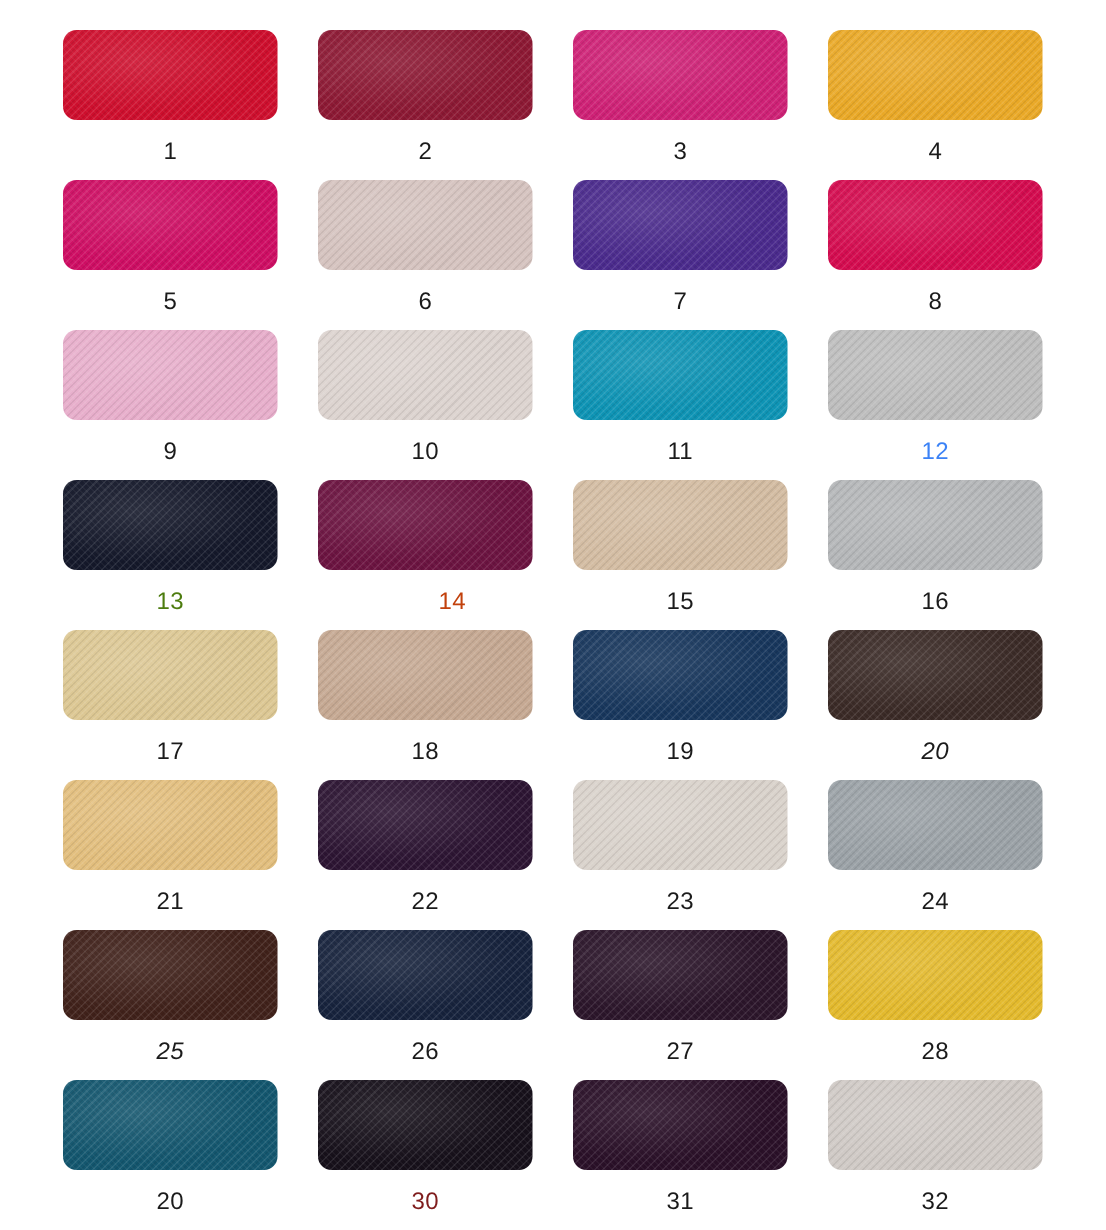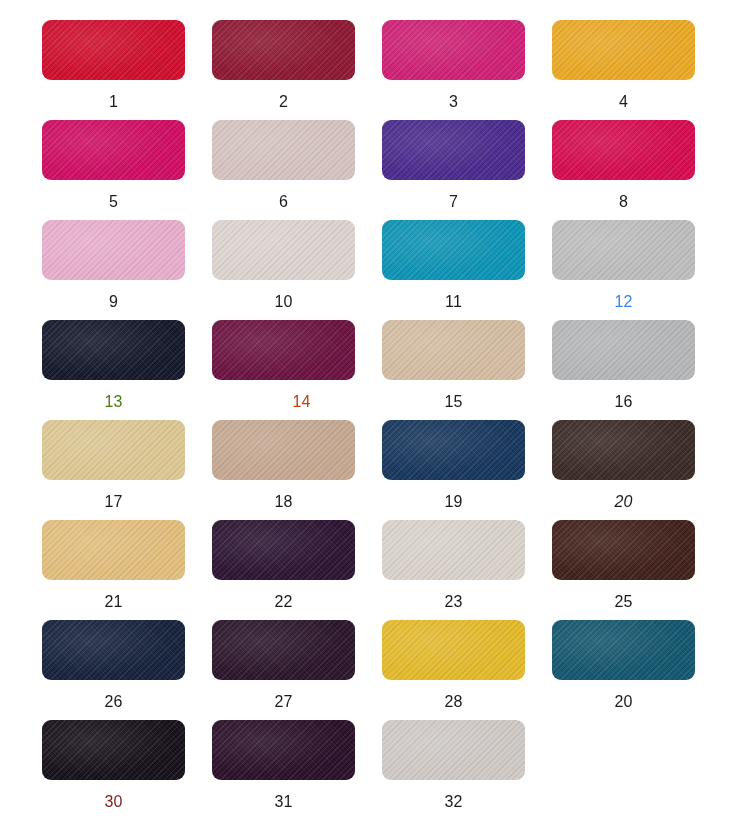--- a/index.html
+++ b/index.html
@@ -180,22 +180,26 @@
     </div>
     <div class="swatch-cell">
       <div class="swatch-chip" title="#2C1432" style="background-color: rgb(44, 20, 50);"></div>
       <div class="swatch-label" style="color: rgb(27, 27, 27);">22</div>
     </div>
     <div class="swatch-cell">
       <div class="swatch-chip" title="#D9D2CB" style="background-color: rgb(217, 210, 203);"></div>
       <div class="swatch-label" style="color: rgb(27, 27, 27);">23</div>
     </div>
     <div class="swatch-cell">
+      <div class="swatch-chip" title="#9AA1A6" style="background-color: rgb(154, 161, 166);"></div>
+      <div class="swatch-label" style="color: rgb(27, 27, 27);">24</div>
+    </div>
+    <div class="swatch-cell">
       <div class="swatch-chip" title="#40211A" style="background-color: rgb(64, 33, 26);"></div>
-      <div class="swatch-label" style="color: rgb(27, 27, 27);">25</div>
+      <div class="swatch-label" style="color: rgb(27, 27, 27); font-style: italic;">25</div>
     </div>
     <div class="swatch-cell">
       <div class="swatch-chip" title="#16223C" style="background-color: rgb(22, 34, 60);"></div>
       <div class="swatch-label" style="color: rgb(27, 27, 27);">26</div>
     </div>
     <div class="swatch-cell">
       <div class="swatch-chip" title="#2B152A" style="background-color: rgb(43, 21, 42);"></div>
       <div class="swatch-label" style="color: rgb(27, 27, 27);">27</div>
     </div>
     <div class="swatch-cell">

